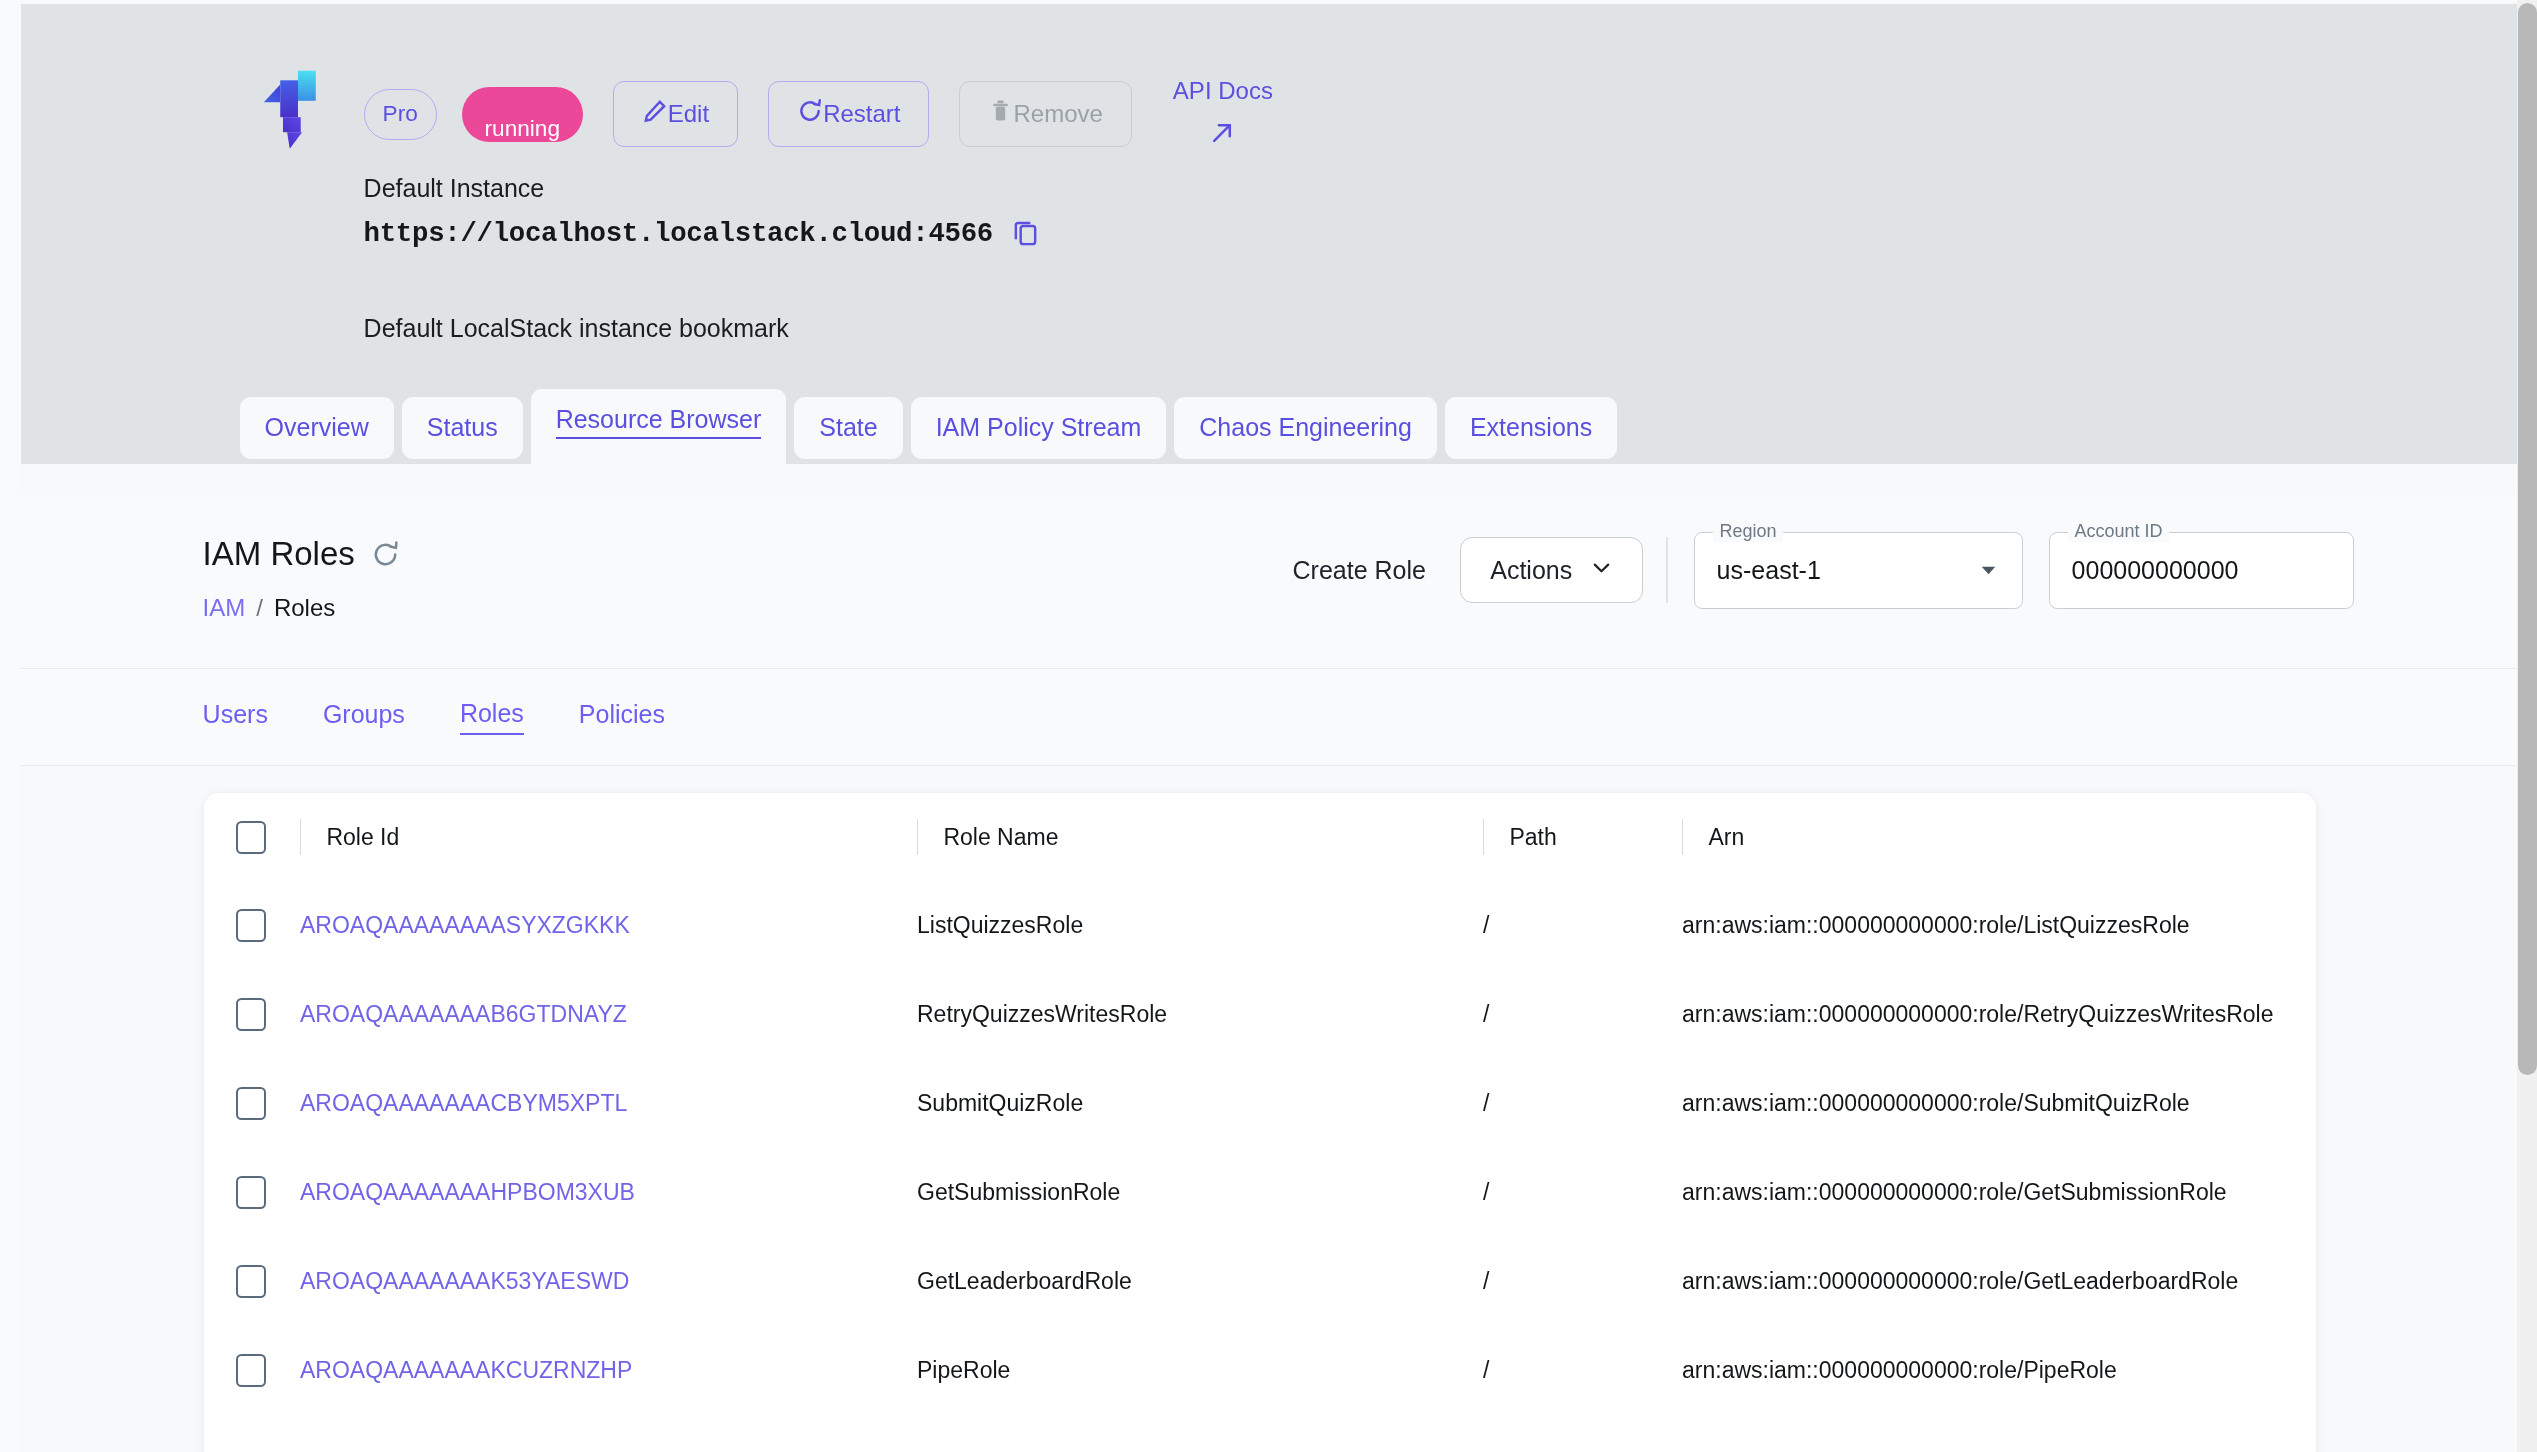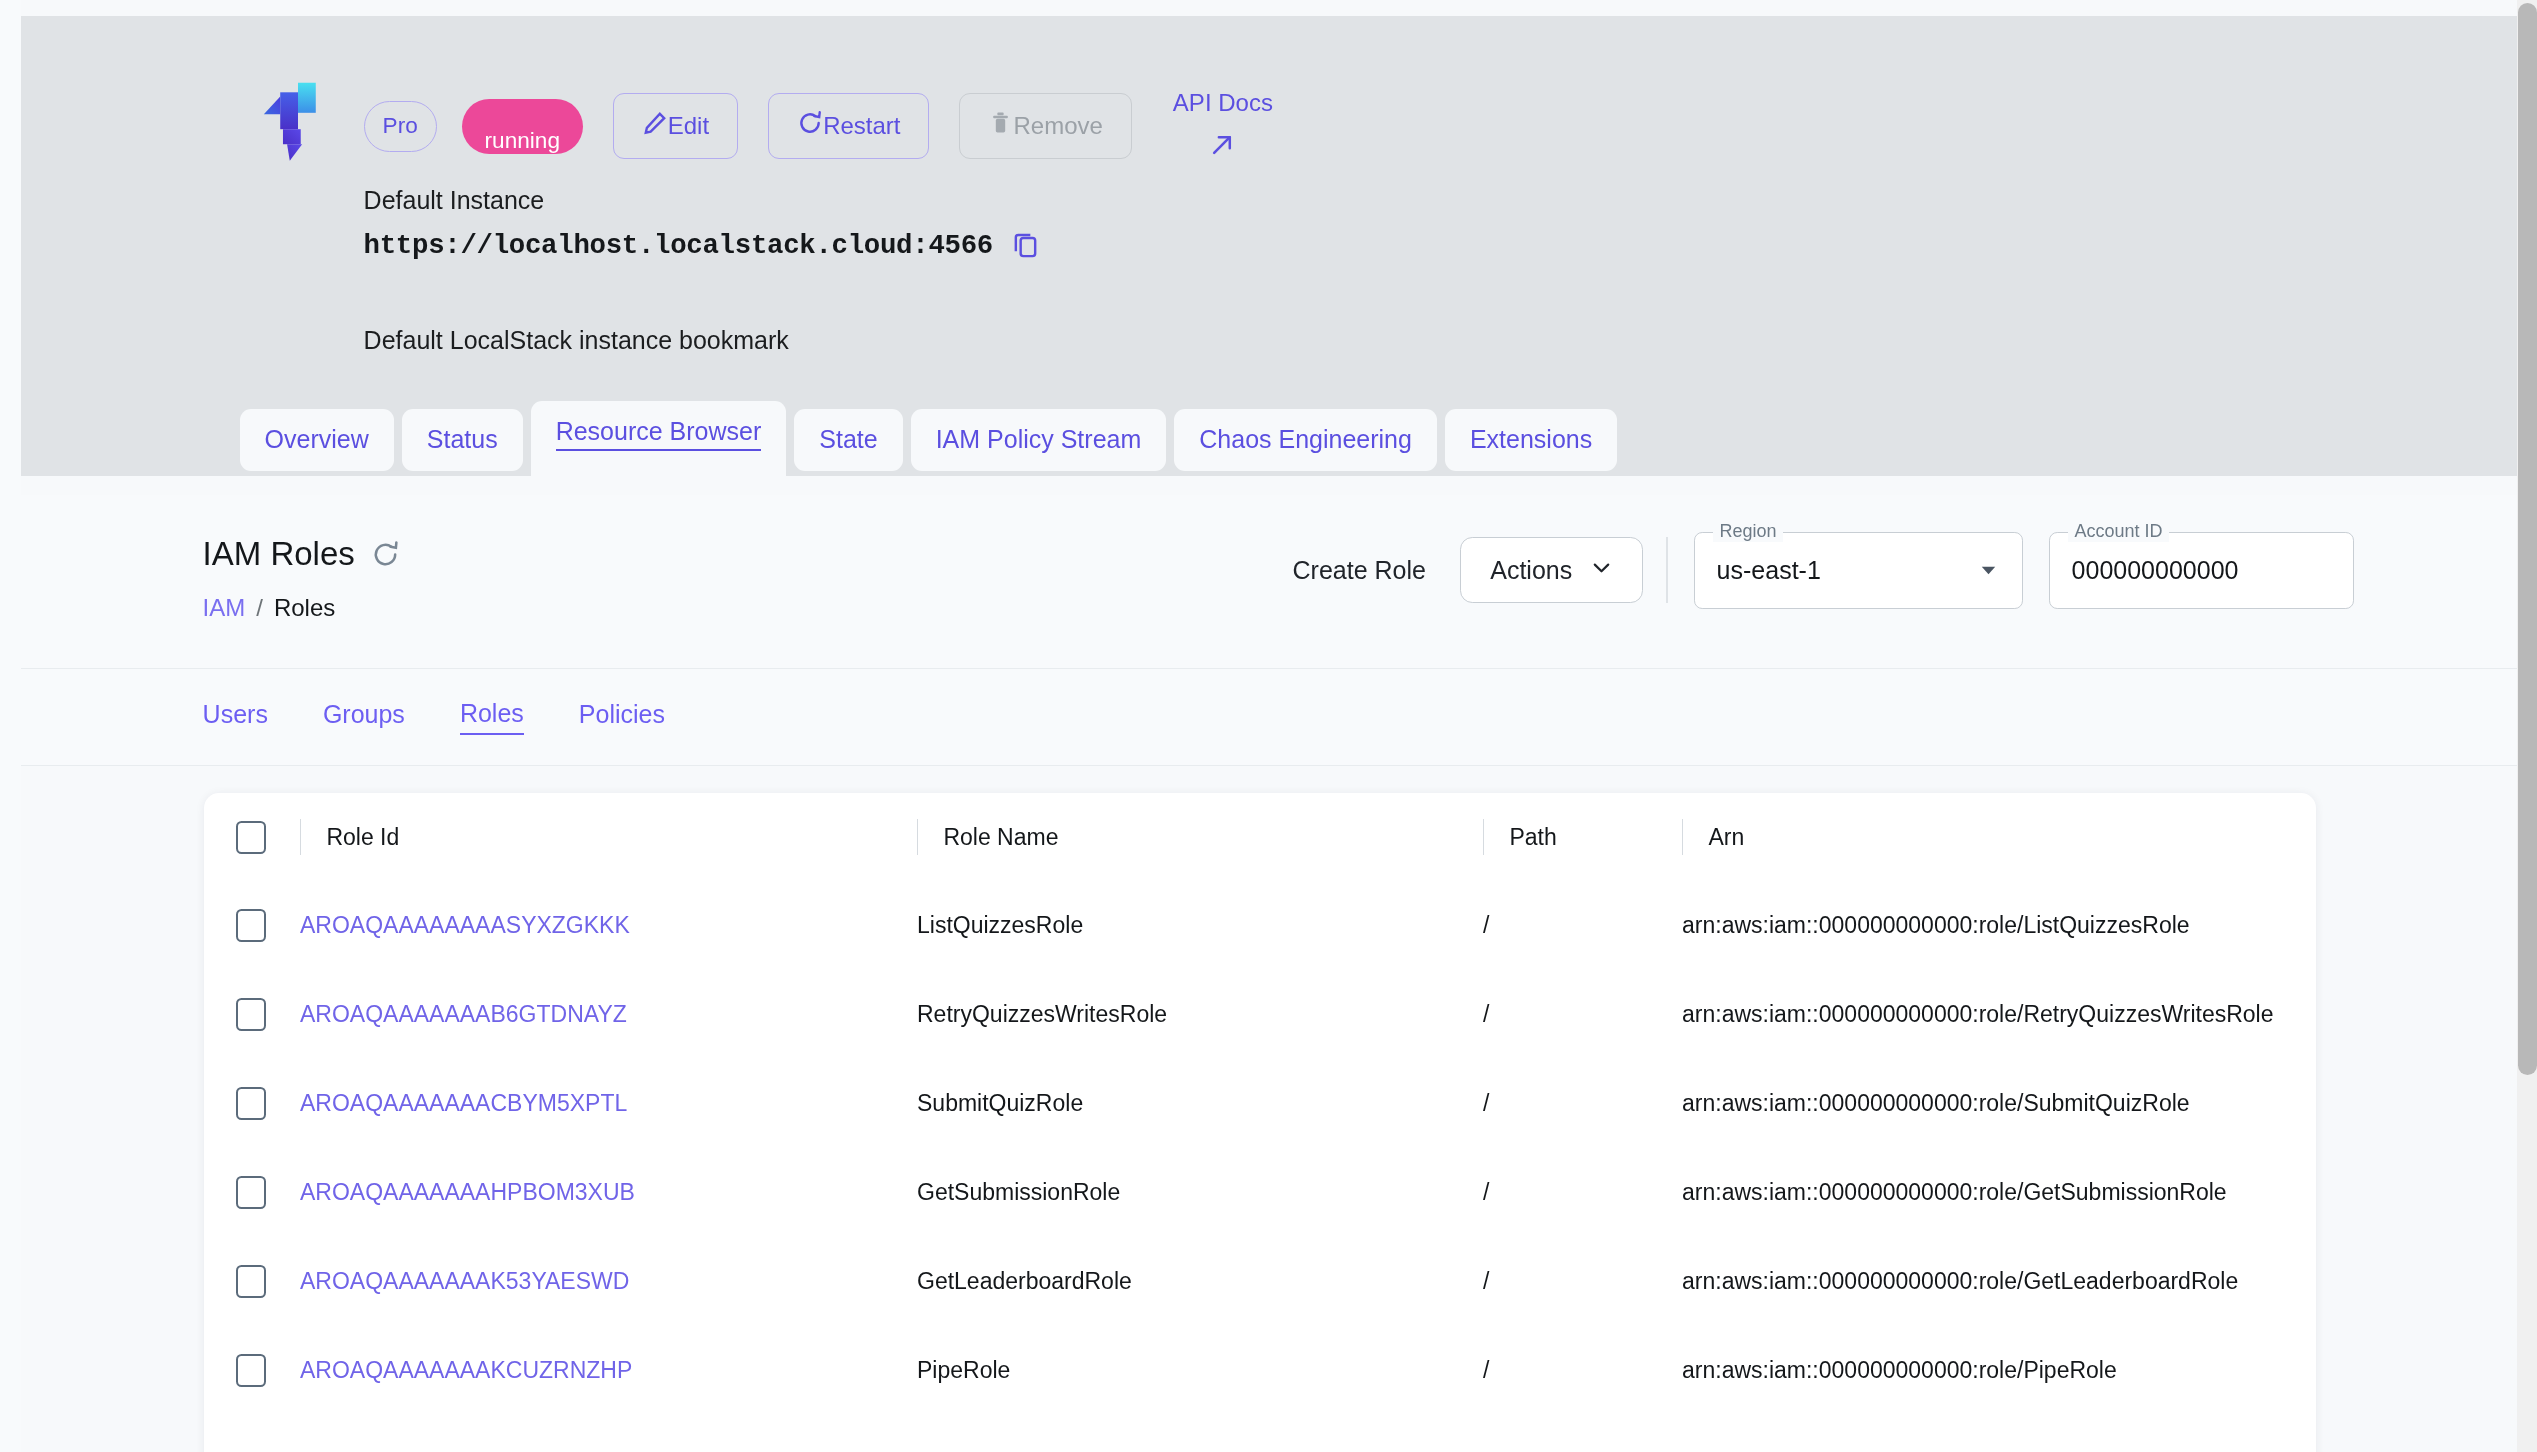--- a/index.html
+++ b/index.html
@@ -14,21 +14,21 @@
     position: relative;
     width: 2538px;
     height: 1453px;
     background: #f7f9fb;
   }
 
   
   .banner {
     position: absolute;
     left: 20.6px;
-    top: 16px;
+    top: 4px;
     width: 2496px;
     height: 460px;
     background: #e0e3e6;
   }
 
   
   .logo-wrap {
     position: absolute;
     left: 240px;
     top: 64px;

